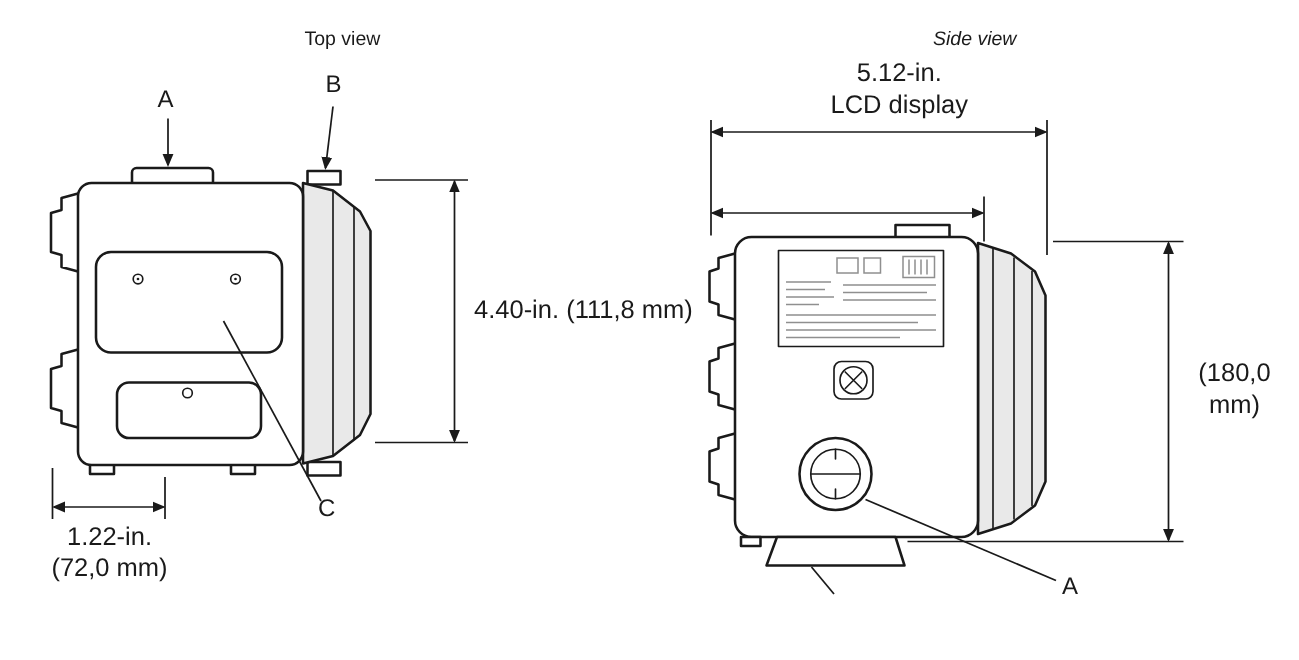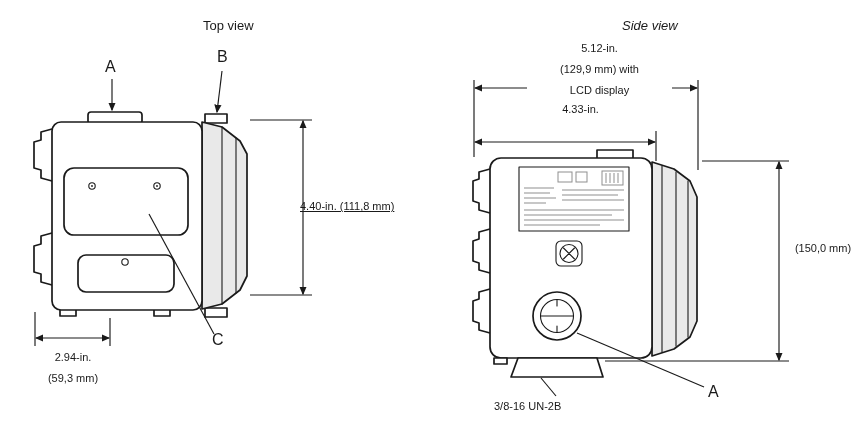--- a/index.html
+++ b/index.html
@@ -7,21 +7,21 @@
          font-family:"Liberation Sans",sans-serif;color:#1a1a1a;overflow:hidden;}
   #art{position:absolute;left:0;top:0;}
   .ln{stroke:var(--line,#1a1a1a);stroke-width:1.7;fill:none;stroke-linejoin:round;stroke-linecap:round;}
   .fw{fill:#fff;}
   .sh{fill:var(--shade,#e9e9e9);}
   .thin{stroke-width:1.1;}
   .dim{stroke:var(--line,#1a1a1a);stroke-width:1.15;fill:none;}
   .gray{stroke:#8f8f8f;stroke-width:1;fill:none;}
   .lbl{position:absolute;white-space:nowrap;color:var(--line,#1a1a1a);}
   .title{font-size:13px;}
-  .dimtext{font-size:11px;line-height:21px;}
+  .dimtext{font-size:17px;line-height:21px;}
   .small-lh{line-height:19px;}
   .callout{font-size:16px;font-weight:400;}
   .center{text-align:center;white-space:normal;}
   .bgw{background:#fff;}
 </style>
 </head>
 <body>
 
 <div id="stage">
 
@@ -128,42 +128,39 @@
       <line x1="779" y1="162" x2="779" y2="360" class="dim" marker-start="url(#ah)" marker-end="url(#ah)"></line>
     </g>
   </svg>
 
   <div class="lbl title" style="left:203px;top:18px;">Top view</div>
 
   <div class="lbl callout" style="left:105px;top:58px;">A</div>
 
   <div class="lbl callout" style="left:217px;top:48px;">B</div>
 
-  <div class="lbl dimtext" style="left:300px;top:196px;text-decoration:underline;">4.40-in. (111,8 mm)</div>
+  <div class="lbl dimtext" style="left:316px;top:196px;">4.40-in. (111,8 mm)</div>
 
   <div class="lbl dimtext center" style="left:20px;top:347px;width:106px;">
-    <div>2.94-in.</div>
-    <div>(59,3 mm)</div>
+    <div>1.22-in.</div>
+    <div>(72,0 mm)</div>
   </div>
 
   <div class="lbl callout" style="left:212px;top:331px;">C</div>
 
   <div class="lbl title" style="left:622px;top:18px;font-style:italic;">Side view</div>
 
   <div class="lbl dimtext center bgw" style="left:527px;top:38px;width:145px;">
     <div>5.12-in.</div>
-    <div>(129,9 mm) with</div>
     <div>LCD display</div>
   </div>
 
   <div class="lbl dimtext small-lh center" style="left:523px;top:100px;width:115px;">
-    <div>4.33-in.</div>
   </div>
 
   <div class="lbl dimtext center" style="left:782px;top:238px;width:82px;">
-    <div>(150,0 mm)</div>
+    <div>(180,0 mm)</div>
   </div>
 
-  <div class="lbl dimtext" style="left:494px;top:396px;">3/8-16 UN-2B</div>
 
   <div class="lbl callout" style="left:708px;top:383px;">A</div>
 
 </div>
 
 </body></html>

